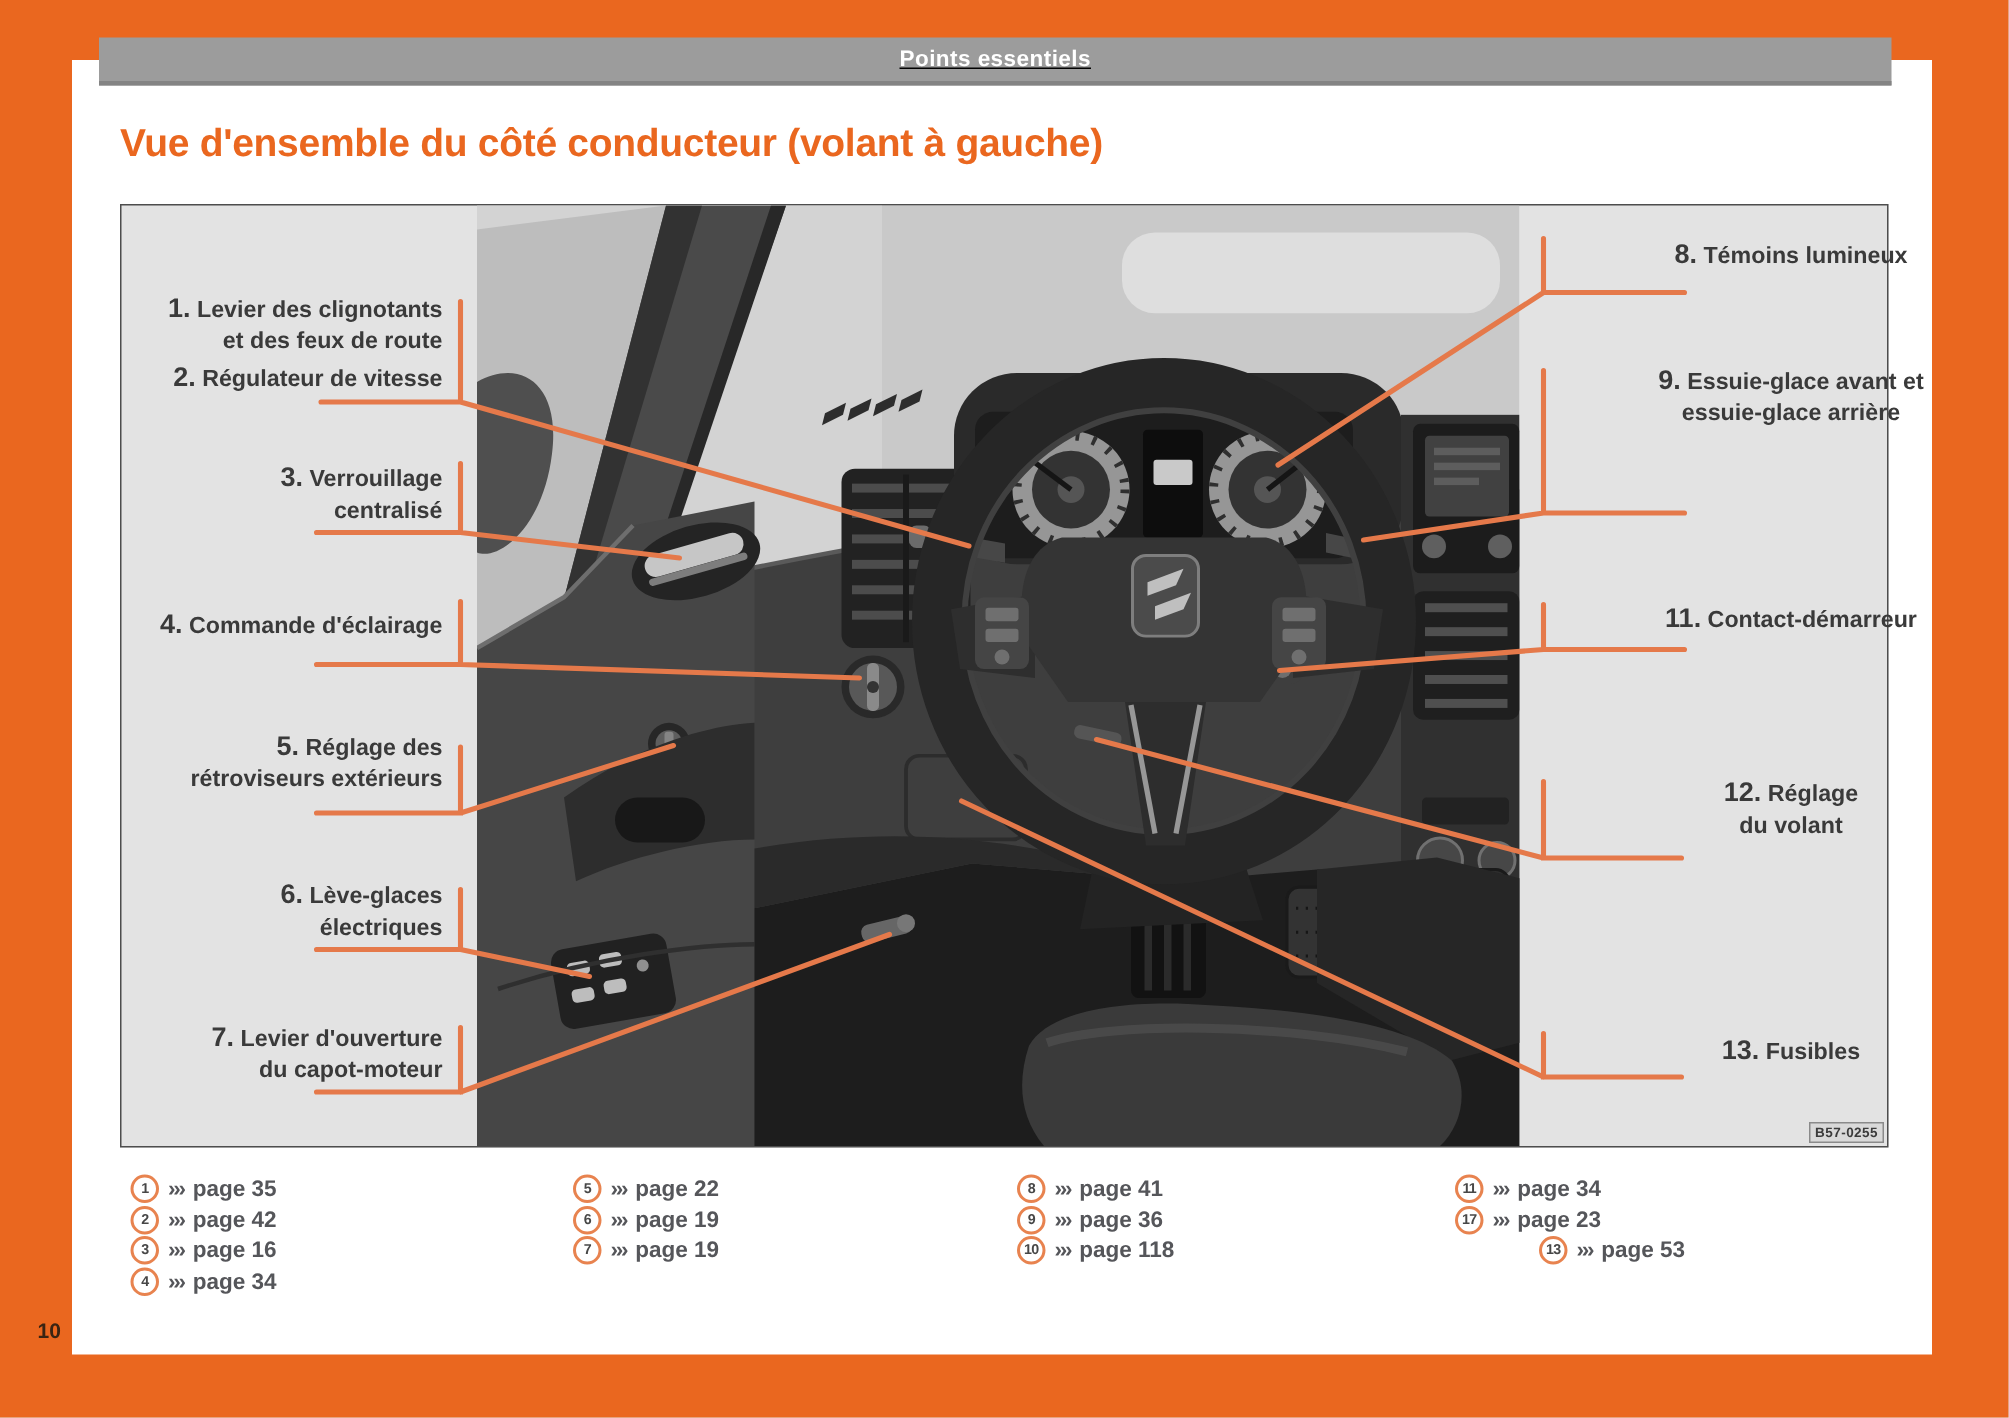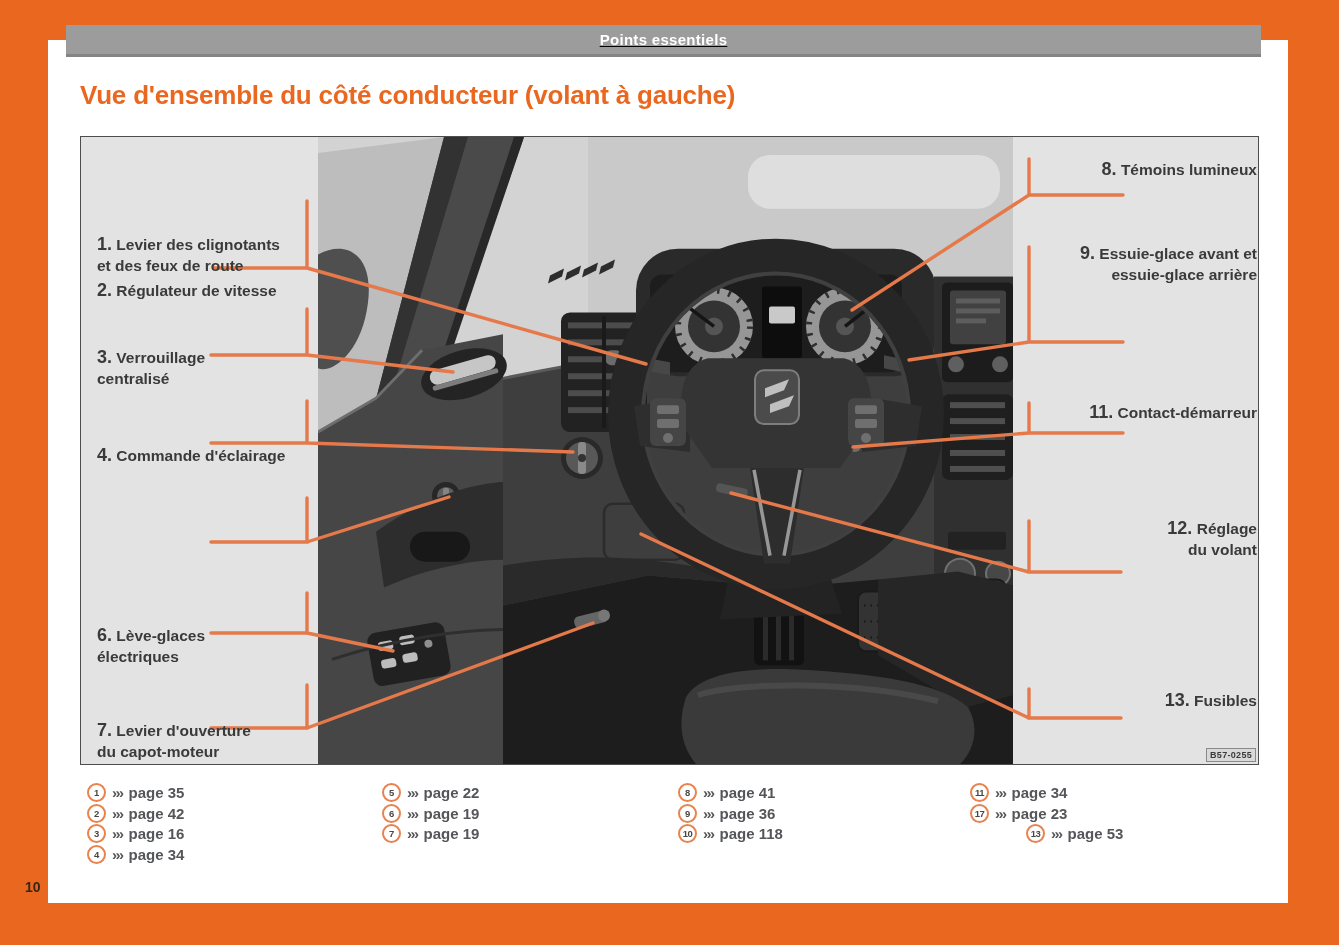--- a/index.html
+++ b/index.html
@@ -19,22 +19,22 @@
     position:absolute;left:80px;top:80px;z-index:2;
     font-size:26px;font-weight:bold;color:#ea671f;letter-spacing:-.2px;
   }
   .figure{
     position:absolute;left:80px;top:136px;width:1179px;height:629px;z-index:2;
     background:#e3e3e3;border:1px solid #4d4d4d;box-sizing:border-box;
   }
   .photo{position:absolute;left:237px;top:0;width:695px;height:627px;}
   .leaders{position:absolute;left:0;top:0;z-index:3;}
   .lbl{position:absolute;color:#3a3a3a;font-weight:bold;font-size:15.5px;line-height:21px;z-index:4;}
-  .lbl.left{left:16px;width:210px;text-align:left;margin-top:39px;}
-  .lbl.right{left:958px;width:218px;text-align:right;}
+  .lbl.left{left:4px;width:210px;text-align:right;}
+  .lbl.right{left:1004px;width:218px;text-align:center;}
   .lbl .num{font-size:18px;}
   .imgcode{
     position:absolute;right:2px;bottom:2px;z-index:4;
     background:#d9d9d9;border:1px solid #8a8a8a;color:#3b3b3b;
     font-size:9px;font-weight:bold;padding:1px 3px;letter-spacing:.3px;
   }
   .ref{position:absolute;display:flex;align-items:center;gap:6px;height:20px;z-index:2;}
   .circ{
     width:15px;height:15px;border:2px solid #e8834f;border-radius:50%;
     color:#474747;font-size:9.5px;font-weight:bold;letter-spacing:-.5px;
@@ -268,20 +268,25 @@
   </div>
   <div class="lbl left" style="top:171px">
     <span class="num">3.</span>
     <span>Verrouillage</span><br>
     <span>centralisé</span>
   </div>
   <div class="lbl left" style="top:269px">
     <span class="num">4.</span>
     <span>Commande d'éclairage</span>
   </div>
+  <div class="lbl left" style="top:350px">
+    <span class="num">5.</span>
+    <span>Réglage des</span><br>
+    <span>rétroviseurs extérieurs</span>
+  </div>
   <div class="lbl left" style="top:449px">
     <span class="num">6.</span>
     <span>Lève-glaces</span><br>
     <span>électriques</span>
   </div>
   <div class="lbl left" style="top:544px">
     <span class="num">7.</span>
     <span>Levier d'ouverture</span><br>
     <span>du capot-moteur</span>
   </div>

